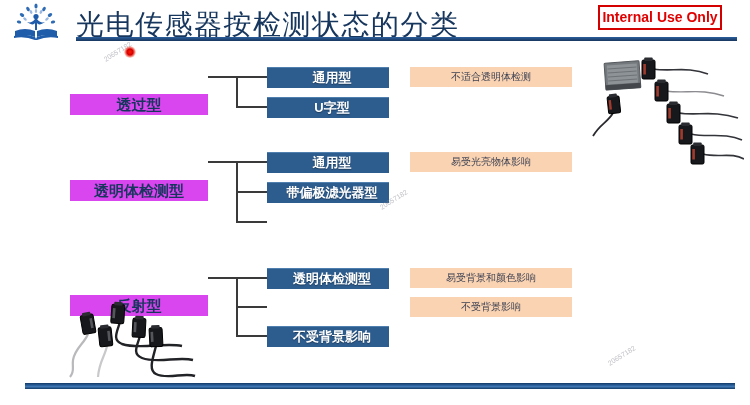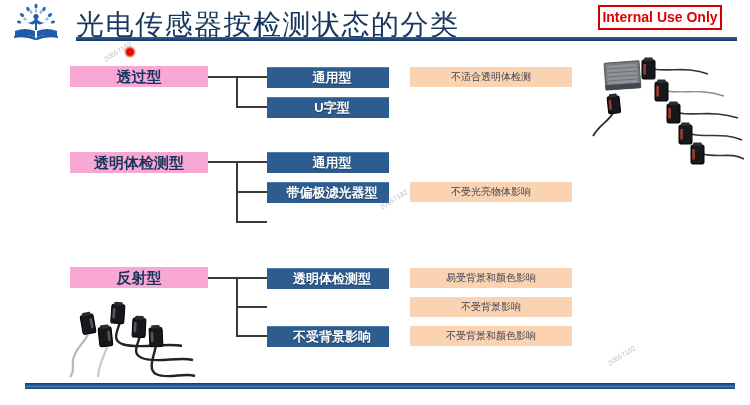--- a/index.html
+++ b/index.html
@@ -10,22 +10,22 @@
   #logo{position:absolute;left:12px;top:2px;width:48px;height:40px;}
   #page-title{position:absolute;left:76px;top:6px;font-size:28px;font-weight:normal;
     color:#17365d;letter-spacing:1.5px;white-space:nowrap;}
   #title-underline{position:absolute;left:76px;top:37px;width:661px;height:4px;
     background:linear-gradient(180deg,#2b5f9e,#17365d);}
   #internal-badge{position:absolute;left:598px;top:5px;width:120px;height:21px;
     border:2px solid #d40000;color:#e00000;font-weight:bold;font-size:14px;
     text-align:center;line-height:21px;background:#fffdfd;}
 
   
-  .pbox{position:absolute;left:70px;width:138px;height:21px;background:#f9a8d4;
-    color:#17365d;font-size:15px;font-weight:bold;text-align:center;line-height:21px;}
+  .pbox{position:absolute;left:70px;width:138px;height:21px;background:#d946ef;
+    color:#17365d;font-size:15px;font-weight:bold;text-align:center;line-height:21px;margin-top:28px;}
   .cbox{position:absolute;left:267px;width:114px;height:20px;background:#2d5c8e;
     border-top:1px solid #4f7fae;color:#ffffff;font-size:13px;font-weight:bold;
     text-align:center;line-height:19px;text-shadow:0 1px 1px rgba(0,0,0,.35);padding-left:8px;}
   .note{position:absolute;left:410px;width:162px;height:20px;background:#fad4b2;
     color:#3f4254;font-size:10px;text-align:center;line-height:20px;}
 
   
   .hline,.vline{position:absolute;background:#3a3a3a;}
   .hline{height:2px;}
   .vline{width:2px;}
@@ -86,32 +86,31 @@
   <div class="cbox" style="top:97px">U字型</div>
   <div class="note" style="top:67px">不适合透明体检测</div>
 
   <div class="pbox" style="top:152px">透明体检测型</div>
   <div class="hline" style="left:208px;top:161px;width:59px"></div>
   <div class="vline" style="left:236px;top:161px;height:61px"></div>
   <div class="hline" style="left:236px;top:191px;width:31px"></div>
   <div class="hline" style="left:236px;top:221px;width:31px"></div>
   <div class="cbox" style="top:152px">通用型</div>
   <div class="cbox" style="top:182px">带偏极滤光器型</div>
-  <div class="note" style="top:182px">不受光亮物体影响</div>
+  <div class="note" style="top:152px">易受光亮物体影响</div>
 
   <div class="pbox" style="top:267px">反射型</div>
   <div class="hline" style="left:208px;top:277px;width:59px"></div>
   <div class="vline" style="left:236px;top:277px;height:59px"></div>
   <div class="hline" style="left:236px;top:306px;width:31px"></div>
   <div class="hline" style="left:236px;top:335px;width:31px"></div>
   <div class="cbox" style="top:268px">透明体检测型</div>
   <div class="cbox" style="top:326px">不受背景影响</div>
   <div class="note" style="top:268px">易受背景和颜色影响</div>
   <div class="note" style="top:297px">不受背景影响</div>
-  <div class="note" style="top:326px">不受背景和颜色影响</div>
 
   <svg class="photo" style="left:592px;top:56px" width="152" height="118" viewBox="0 0 152 118">
 
     <g transform="rotate(-4 30 20)">
       <rect x="13" y="6" width="35" height="27" rx="1" fill="#74797e" stroke="#55595d" stroke-width="1"></rect>
       <rect x="15.5" y="8.5" width="30" height="19" fill="#8e9398"></rect>
       <g stroke="#6d7276" stroke-width="1">
         <line x1="16" y1="12" x2="45" y2="12"></line>
           <line x1="16" y1="16" x2="45" y2="16"></line>
         <line x1="16" y1="20" x2="45" y2="20"></line>

